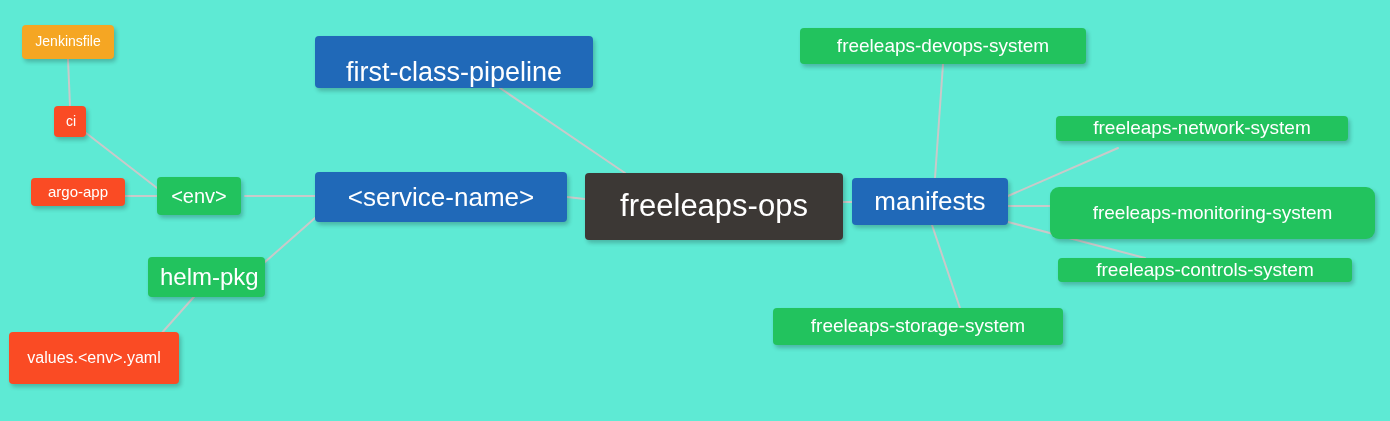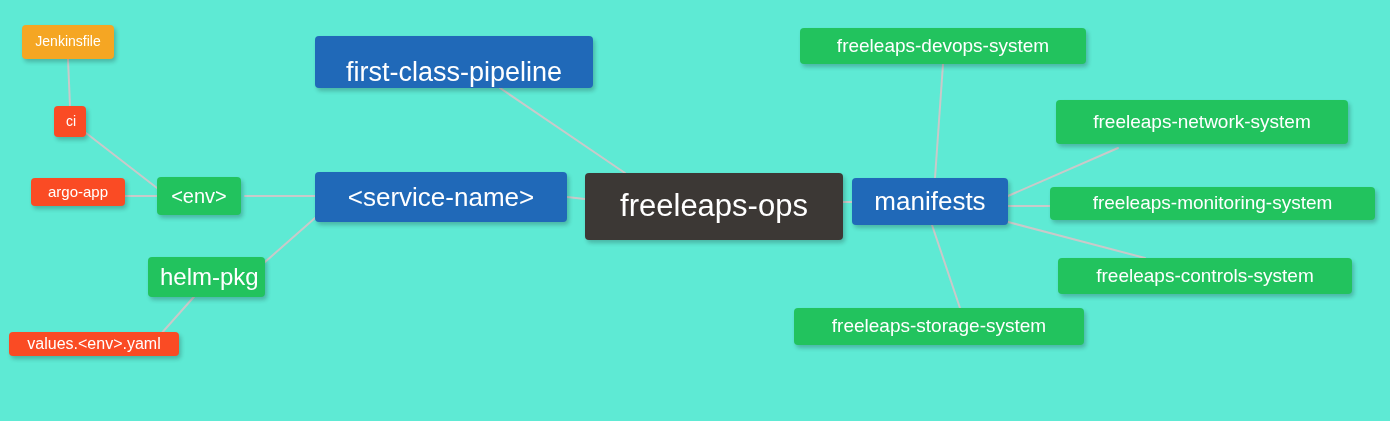--- a/index.html
+++ b/index.html
@@ -83,44 +83,44 @@
       </div>
       <div class="node t-red" style="left: 31px; top: 178px; width: 94px; height: 28px; font-size: 15px;">
         <span class="node-label">argo-app</span>
       </div>
       <div class="node t-green" style="left: 157px; top: 177px; width: 84px; height: 38px; font-size: 20px;">
         <span class="node-label">&lt;env&gt;</span>
       </div>
       <div class="node t-green" style="left: 148px; top: 257px; width: 117px; height: 40px; font-size: 24px;">
         <span class="node-label">helm-pkg</span>
       </div>
-      <div class="node t-red" style="left: 9px; top: 332px; width: 170px; height: 24px; font-size: 16px;">
+      <div class="node t-red" style="left: 9px; top: 332px; width: 170px; height: 52px; font-size: 16px;">
         <span class="node-label">values.&lt;env&gt;.yaml</span>
       </div>
       <div class="node t-blue" style="left: 315px; top: 36px; width: 278px; height: 52px; font-size: 27px; align-items: flex-end;">
         <span class="node-label">first-class-pipeline</span>
       </div>
       <div class="node t-blue" style="left: 315px; top: 172px; width: 252px; height: 50px; font-size: 26px; align-items: center;">
         <span class="node-label">&lt;service-name&gt;</span>
       </div>
       <div class="node t-root" style="left: 585px; top: 173px; width: 258px; height: 67px; font-size: 31px;">
         <span class="node-label">freeleaps-ops</span>
       </div>
       <div class="node t-blue" style="left: 852px; top: 178px; width: 156px; height: 47px; font-size: 26px;">
         <span class="node-label">manifests</span>
       </div>
       <div class="node t-green" style="left: 800px; top: 28px; width: 286px; height: 36px; font-size: 19px;">
         <span class="node-label">freeleaps-devops-system</span>
       </div>
-      <div class="node t-green" style="left: 1056px; top: 100px; width: 292px; height: 44px; font-size: 19px;">
+      <div class="node t-green" style="left: 1056px; top: 116px; width: 292px; height: 25px; font-size: 19px;">
         <span class="node-label">freeleaps-network-system</span>
       </div>
-      <div class="node t-green" style="left: 1050px; top: 187px; width: 325px; height: 33px; font-size: 19px;">
+      <div class="node t-green" style="left: 1050px; top: 187px; width: 325px; height: 52px; font-size: 19px; border-radius: 9px;">
         <span class="node-label">freeleaps-monitoring-system</span>
       </div>
-      <div class="node t-green" style="left: 1058px; top: 258px; width: 294px; height: 36px; font-size: 19px;">
+      <div class="node t-green" style="left: 1058px; top: 258px; width: 294px; height: 24px; font-size: 19px;">
         <span class="node-label">freeleaps-controls-system</span>
       </div>
-      <div class="node t-green" style="left: 794px; top: 308px; width: 290px; height: 37px; font-size: 19px;">
+      <div class="node t-green" style="left: 773px; top: 308px; width: 290px; height: 37px; font-size: 19px;">
         <span class="node-label">freeleaps-storage-system</span>
       </div>
     </div>
 </div>
 
 </body></html>

